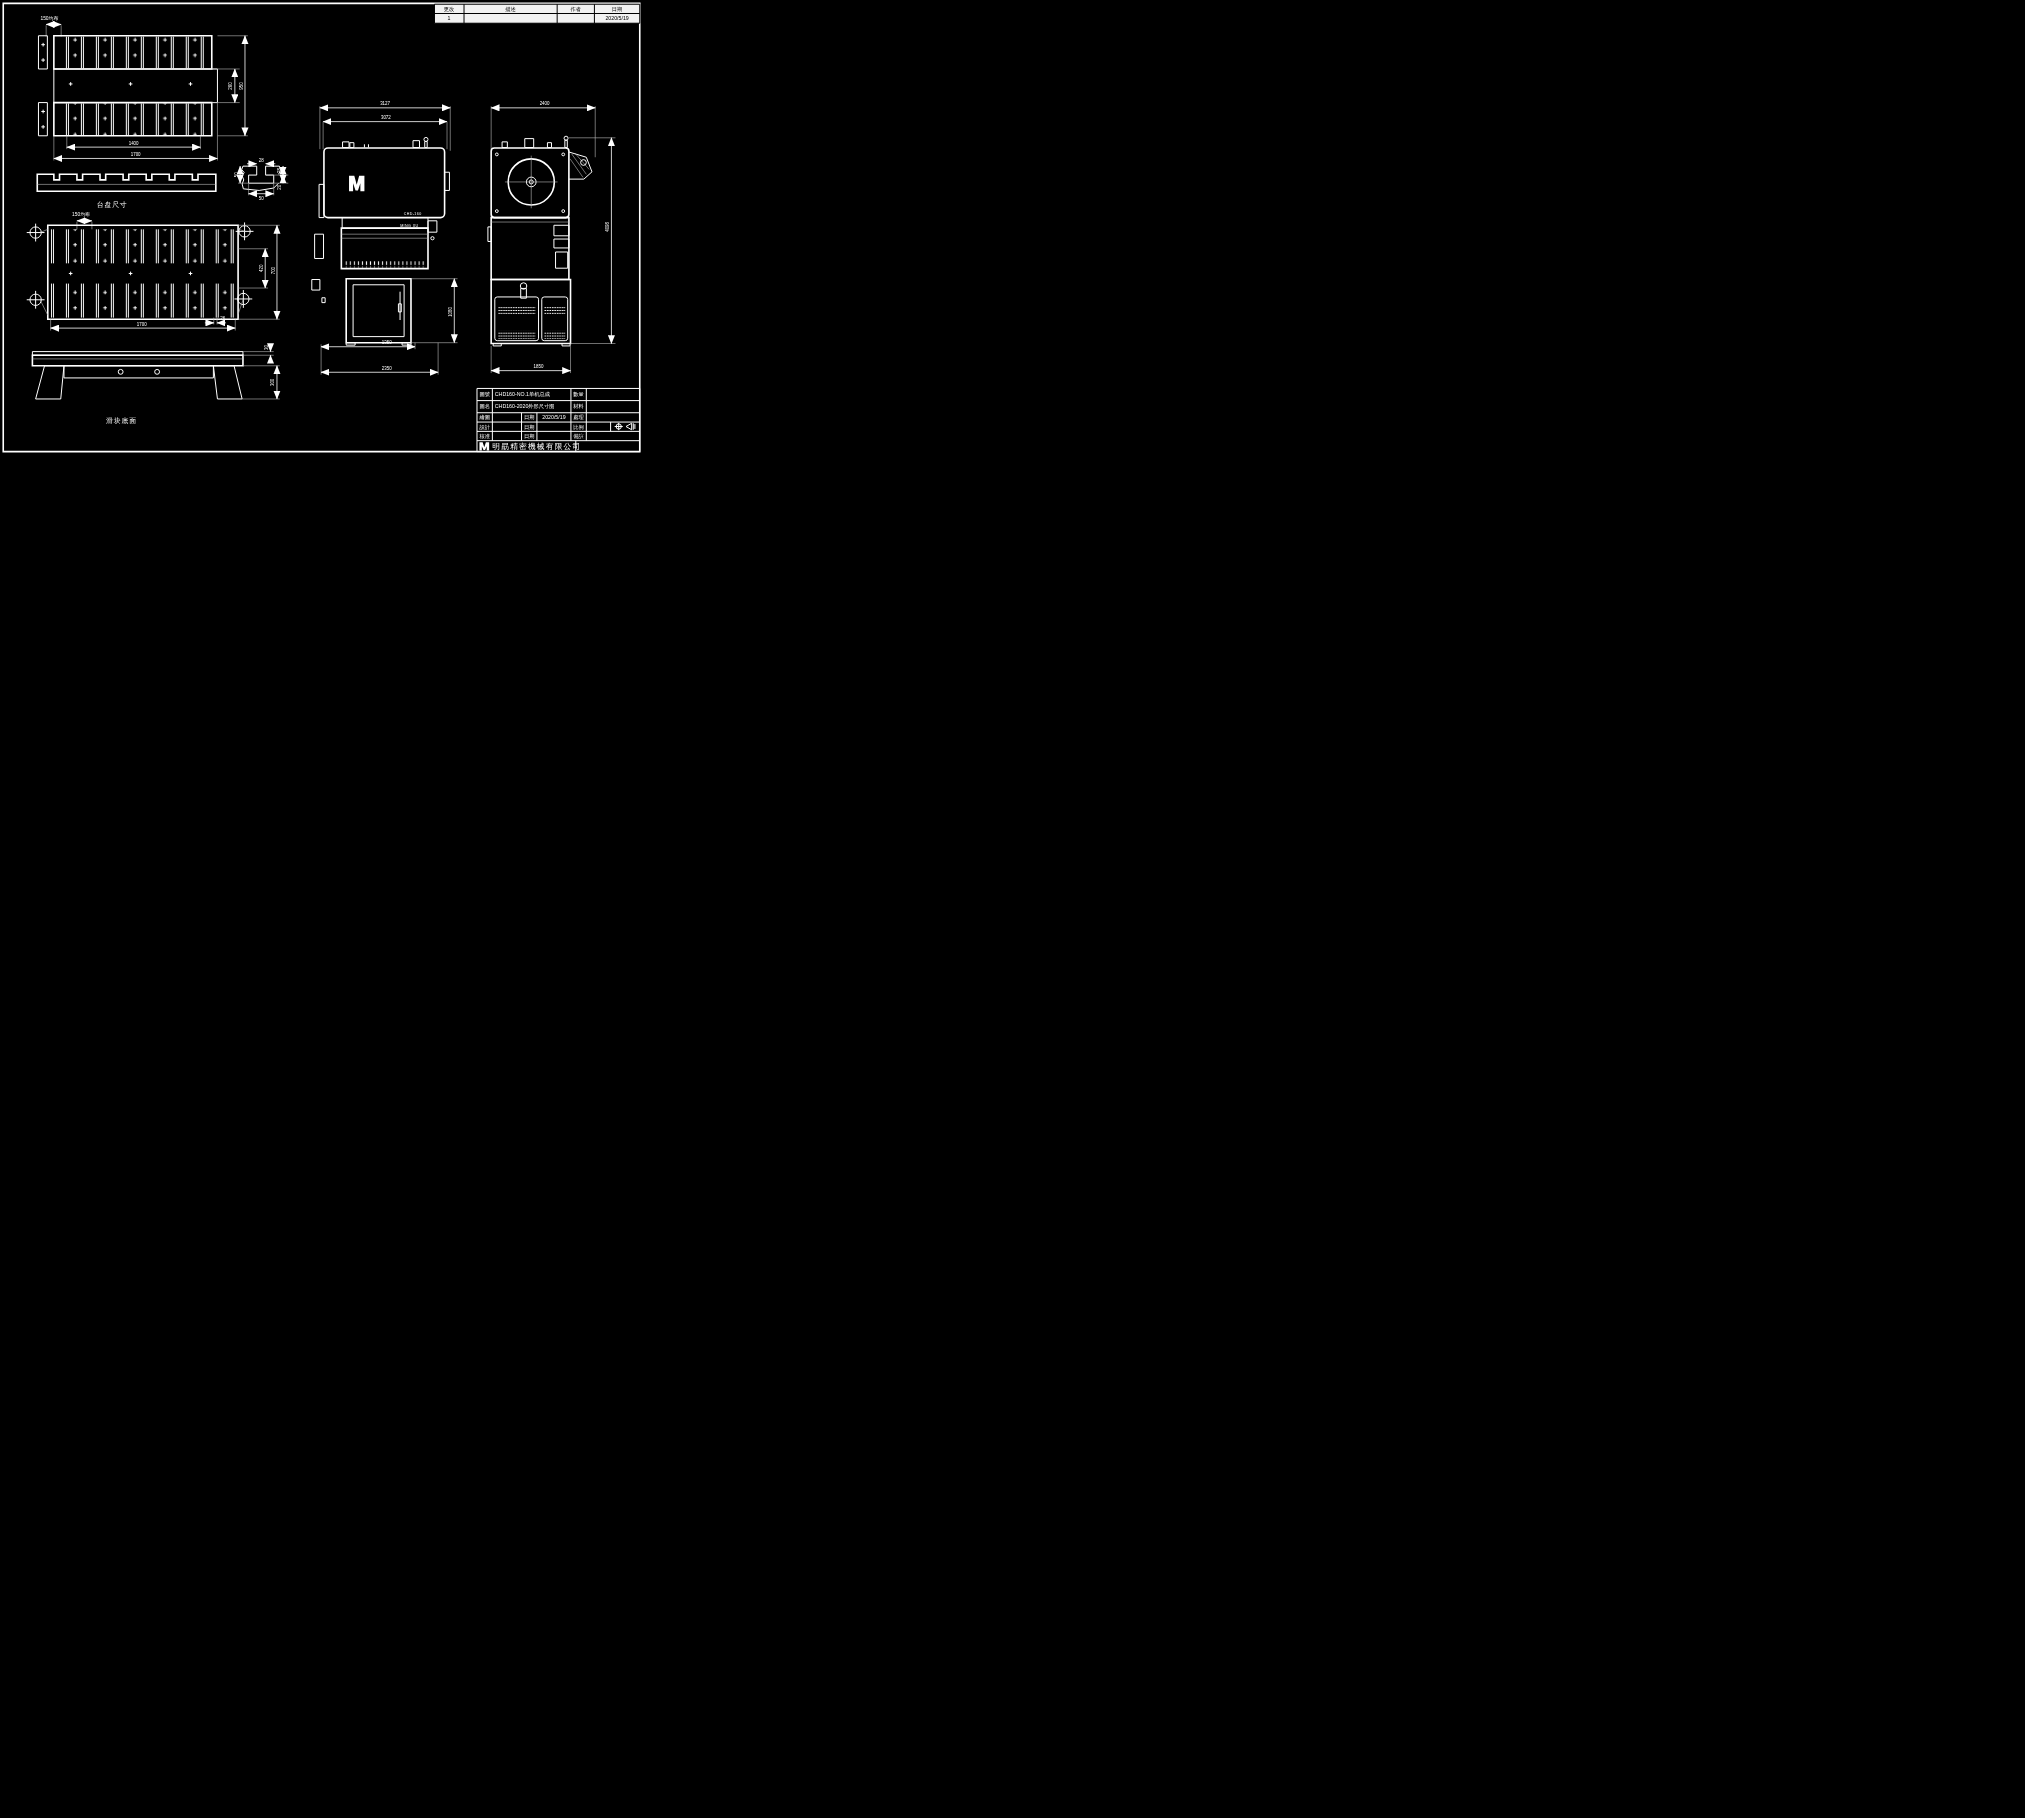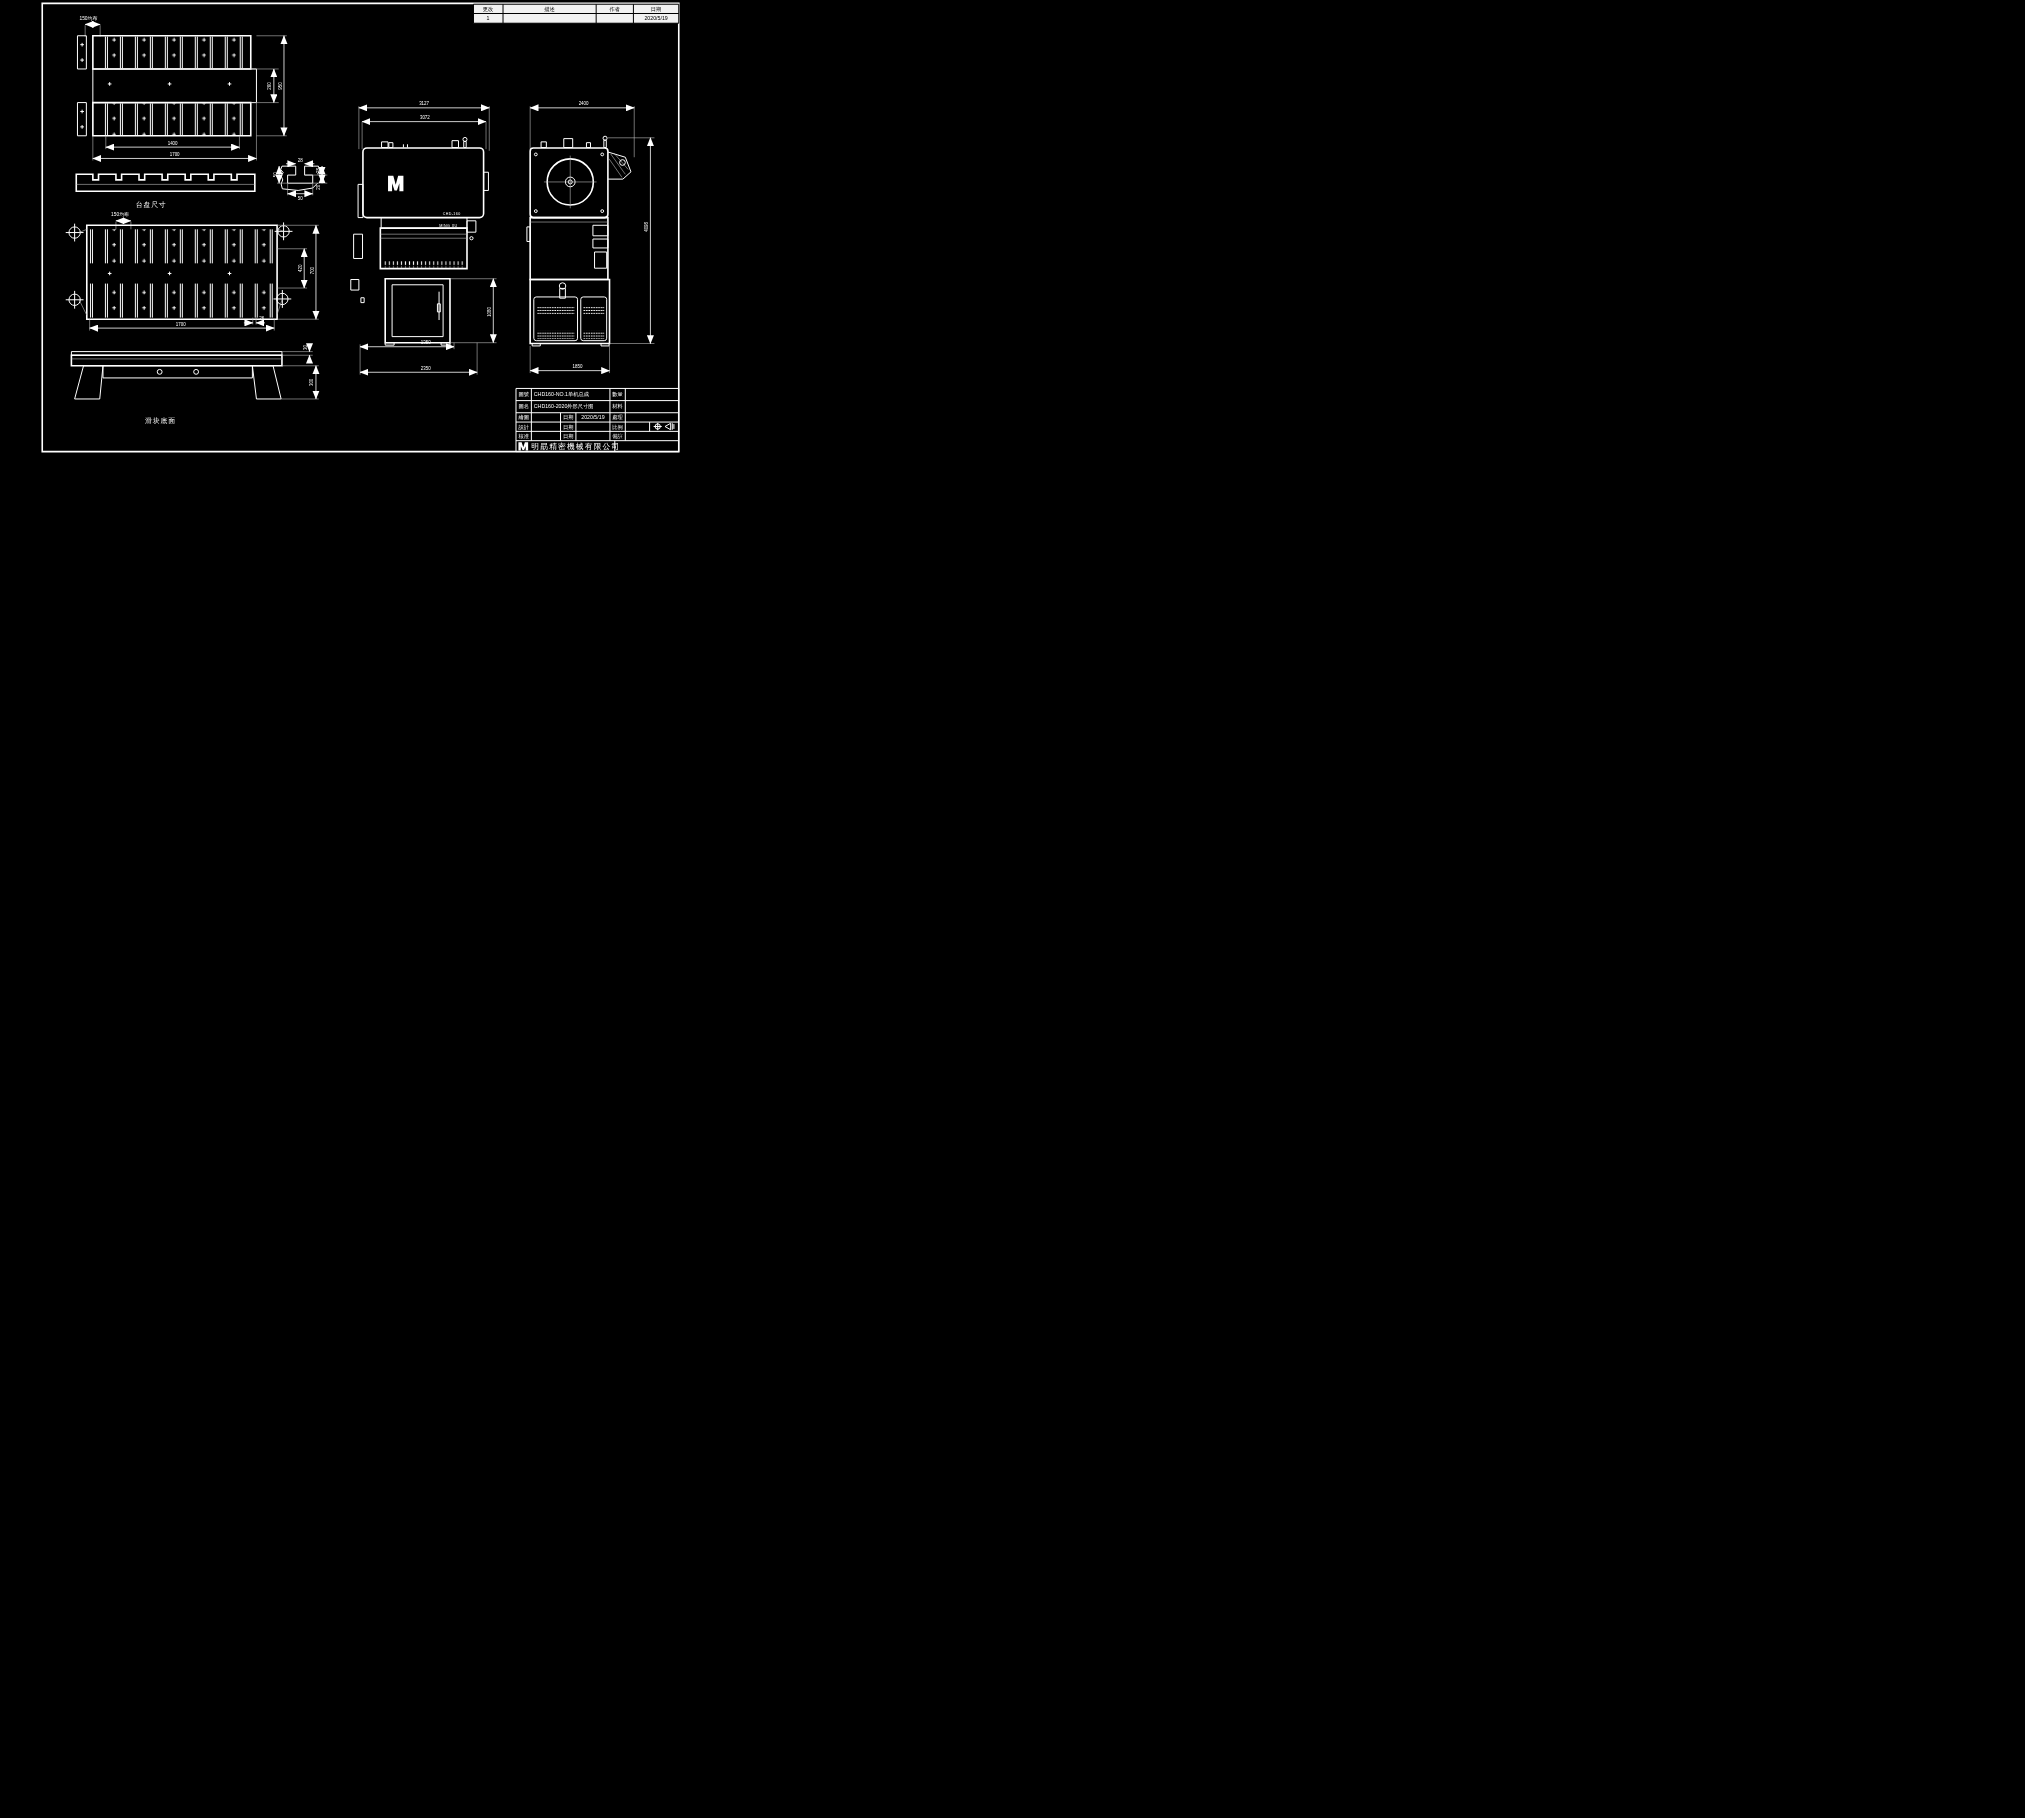--- a/index.html
+++ b/index.html
@@ -1,16 +1,16 @@
 <!DOCTYPE html>
 <html style="font-size:6.5px"><head>
 <meta charset="utf-8">
 <style>
   html,body{margin:0;padding:0;background:#000;}
-  .page{width:643px;height:455px;background:#000;position:relative;overflow:hidden;margin-left:39px;}
+  .page{width:643px;height:455px;background:#000;position:relative;overflow:hidden;}
   svg{display:block;}
   svg *{vector-effect:non-scaling-stroke;}
   .ln{stroke:#fff;fill:none;stroke-width:1;}
   .ln2{stroke:#fff;fill:none;stroke-width:1.6;}
   .thin{stroke:#bbb;fill:none;stroke-width:0.6;}
   .dim{stroke:#fff;fill:none;stroke-width:0.8;}
   .blk{stroke:#000;fill:none;stroke-width:1;}
   .t{font-family:"Liberation Sans",sans-serif;fill:#fff;stroke:none;}
   .td{font-size:11px;text-anchor:middle;}
   .tc{font-size:12px;text-anchor:start;}

